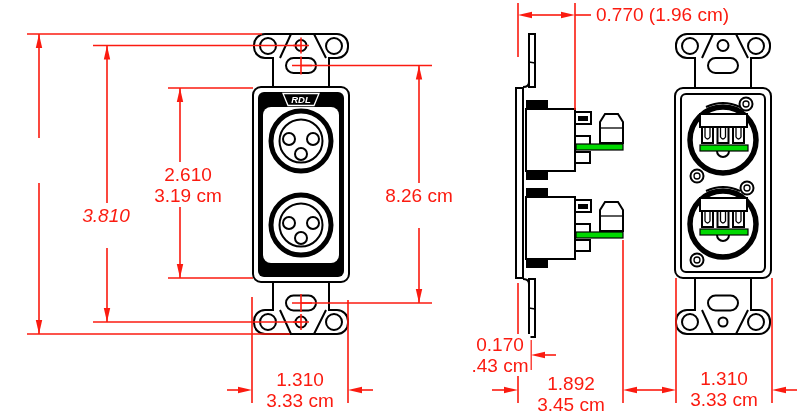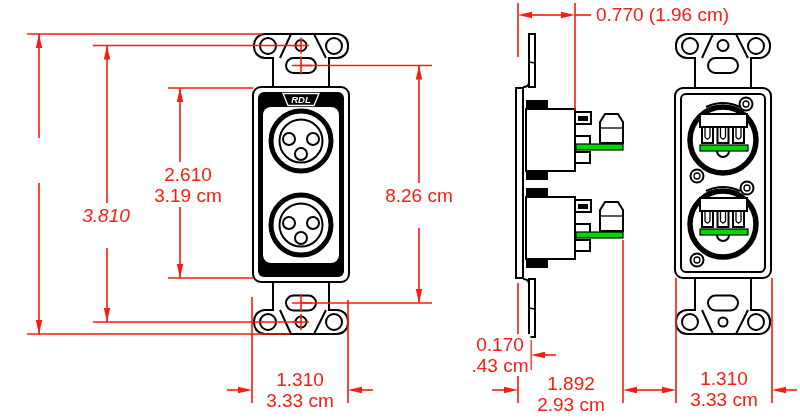--- a/index.html
+++ b/index.html
@@ -267,20 +267,20 @@
 </div>
 <div class="dim noshift" style="left:594px; top:4px;">
   <span>0.770 (1.96 cm)</span>
 </div>
 <div class="dim" style="left:458px; top:334px;margin-left:42px;">
   <span>0.170</span>
   <span>.43 cm</span>
 </div>
 <div class="dim" style="left:571px; top:373px;">
   <span>1.892</span>
-  <span>2.93 cm</span>
+  <span>3.45 cm</span>
 </div>
 <div class="dim" style="left:724px; top:368px;">
   <span>1.310</span>
   <span>3.33 cm</span>
 </div>
 
 </div>
 
 </body></html>

